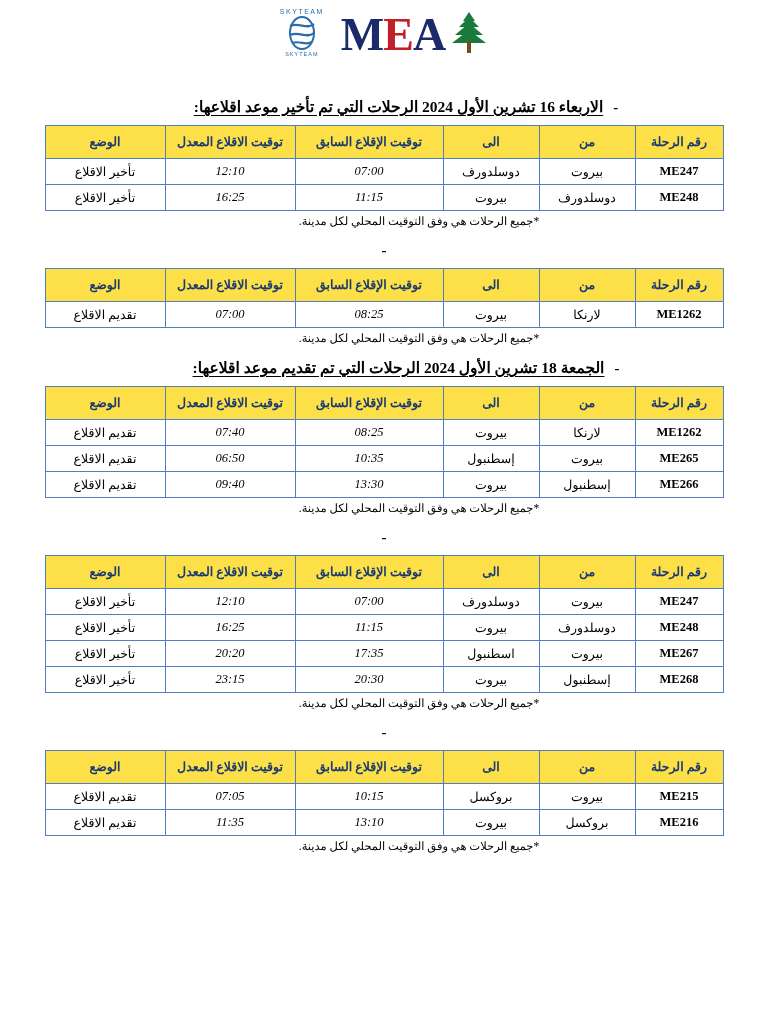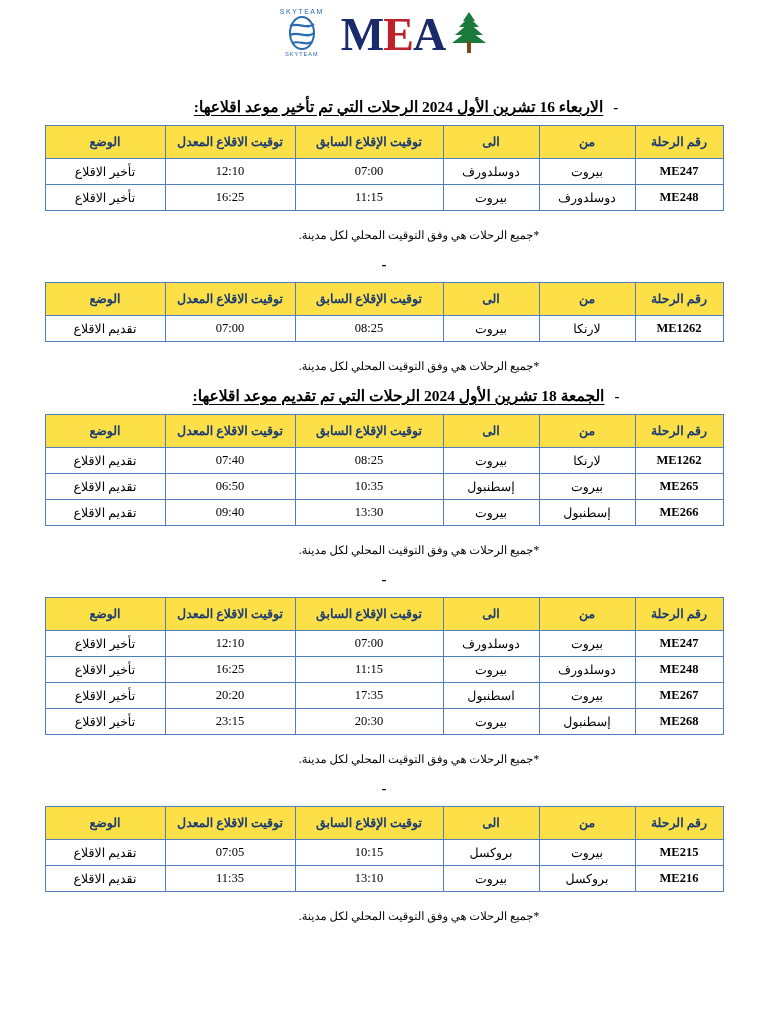--- a/index.html
+++ b/index.html
@@ -138,39 +138,40 @@
   td.flightno {
     font-weight: bold;
     font-size: 13px;
   }
   td.cell-text {
     text-align: right;
     padding-right: 10px;
   }
   td.cell-time {
     font-family: "Liberation Serif", serif;
+    font-style: italic;
   }
   td.cell-status {
     text-align: left;
     padding-left: 10px;
   }
 
   
   col.c-flight { width: 88px; }
   col.c-from   { width: 96px; }
   col.c-to     { width: 96px; }
   col.c-prev   { width: 148px; }
   col.c-new    { width: 130px; }
   col.c-status { width: 120px; }
 
   .note {
     font-family: "Liberation Serif", serif;
     font-size: 11.5px;
     text-align: center;
-    margin-top: 17px;
+    margin-top: 3px;
     padding-left: 70px;
     color: #000;
   }
 </style>
 </head>
 <body>
 
 <div class="page">
 
   <div class="logo-row">

